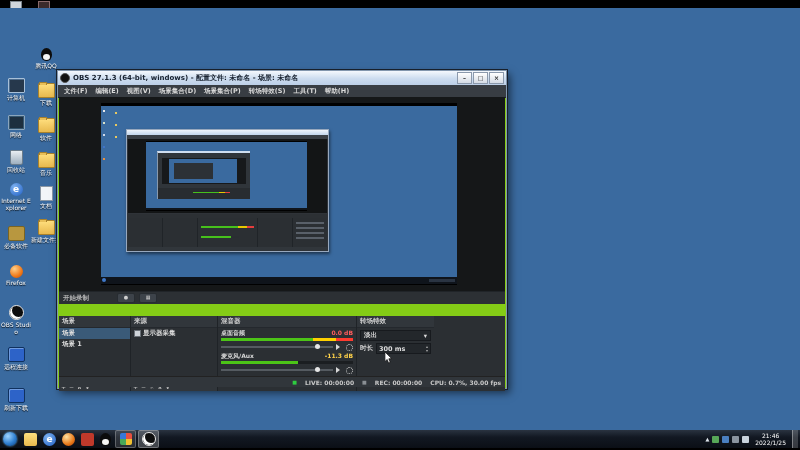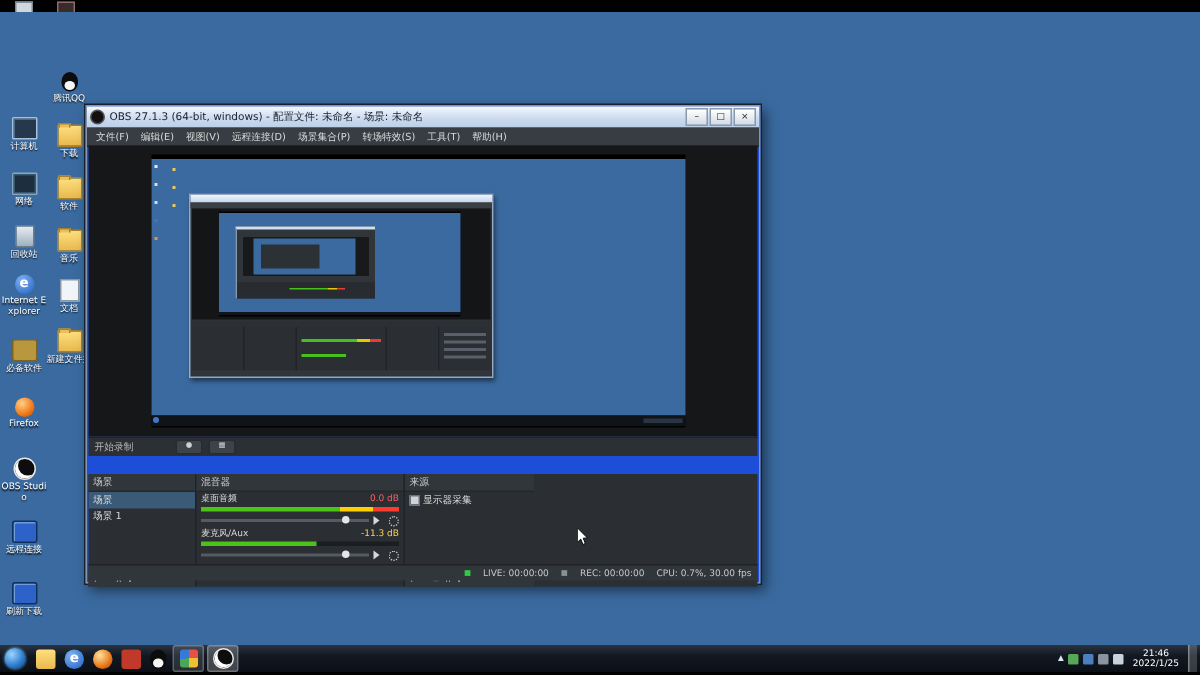--- a/index.html
+++ b/index.html
@@ -23,22 +23,22 @@
   .k-folder{background:linear-gradient(#ffdf7e,#e8b94e);border:1px solid #a8812c;border-radius:1px;position:relative;}
   .k-folder:before{content:"";position:absolute;left:0;top:-2px;width:6px;height:2px;background:#e8bf58;border:1px solid #a8812c;border-bottom:none;}
   .k-doc{width:11px;background:#f2f5f8;border:1px solid #8a97a5;}
   .k-gray{background:#cfd6dd;border:1px solid #7e8890;}
   .k-dark{background:#3a2b2b;border:1px solid #8a6a6a;}
   .bar-top{position:absolute;left:0;top:0;width:800px;height:8px;background:#000;}
   .topicon{position:absolute;top:1px;width:28px;text-align:center;}
   .topicon .ig{width:10px;height:9px;}
   .topicon .ilabel{font-size:5.5px;line-height:6px;}
   
-  #obs{position:absolute;left:57px;top:62px;width:448px;height:317px;background:#1d4ed8;
-       border:1px solid #8296ad;box-shadow:0 0 0 1px #17202c,3px 4px 8px rgba(0,0,0,.55);}
+  #obs{position:absolute;left:57px;top:62px;width:448px;height:317px;background:#84cc16;
+       border:1px solid #8296ad;box-shadow:0 0 0 1px #17202c,3px 4px 8px rgba(0,0,0,.55);font-weight:bold;}
   .titlebar{position:absolute;left:0;top:0;right:0;height:14px;background:linear-gradient(#f4f8fd,#ccdcef 55%,#bccfe7);
             display:flex;align-items:center;padding:0 2px;font-size:7px;color:#16202e;}
   .title-logo{width:8px;height:8px;border-radius:50%;background:#111;border:1px solid #555;margin-right:3px;flex:none;}
   .title-text{flex:1;white-space:nowrap;overflow:hidden;}
   .win-btn{width:13px;height:10px;margin-left:1px;background:linear-gradient(#fff,#d5dce5);border:1px solid #8b99ac;
            font-size:6px;line-height:9px;text-align:center;color:#222;flex:none;}
   .menubar{position:absolute;left:0;top:14px;right:0;height:12px;background:#383d43;border-bottom:1px solid #23272c;
            display:flex;align-items:center;padding:0 2px;}
   .menu-item{font-size:6.5px;color:#d9d9d9;padding:0 4px;white-space:nowrap;}
   .preview{position:absolute;left:1px;right:1px;top:26px;height:194px;background:#151718;overflow:hidden;}
@@ -228,21 +228,21 @@
         <div class="title-text">OBS 27.1.3 (64-bit, windows) - 配置文件: 未命名 - 场景: 未命名</div>
         <div class="win-btn">–</div>
         <div class="win-btn">□</div>
         <div class="win-btn">×</div>
       </div>
 
       <div class="menubar">
         <span class="menu-item">文件(F)</span>
         <span class="menu-item">编辑(E)</span>
         <span class="menu-item">视图(V)</span>
-        <span class="menu-item">远程连接(D)</span>
+        <span class="menu-item">场景集合(D)</span>
         <span class="menu-item">场景集合(P)</span>
         <span class="menu-item">转场特效(S)</span>
         <span class="menu-item">工具(T)</span>
         <span class="menu-item">帮助(H)</span>
       </div>
 
       <div class="preview">
         <div class="mini1">
           <div class="m1-desk">
             <div class="m1-dots"></div>
@@ -301,20 +301,37 @@
             <div class="scene-item">场景 1</div>
           </div>
           <div class="dock-tools">
             <span class="tool-btn">+</span>
             <span class="tool-btn">−</span>
             <span class="tool-btn">∧</span>
             <span class="tool-btn">∨</span>
           </div>
         </div>
 
+        <div class="dock" style="width:86px">
+          <div class="dock-header">来源</div>
+          <div class="dock-body">
+            <div class="source-item">
+              <span class="src-check"></span>
+              <span>显示器采集</span>
+            </div>
+          </div>
+          <div class="dock-tools">
+            <span class="tool-btn">+</span>
+            <span class="tool-btn">−</span>
+            <span class="tool-btn">☼</span>
+            <span class="tool-btn">∧</span>
+            <span class="tool-btn">∨</span>
+          </div>
+        </div>
+
         <div class="dock" style="width:138px">
           <div class="dock-header">混音器</div>
           <div class="dock-body">
             <div class="mix-ch">
               <div class="mix-row1">
                 <span>桌面音频</span>
                 <span class="mix-val-hot">0.0 dB</span>
               </div>
               <div class="meter">
                 <div class="meter-fill" style="width:100%"></div>
@@ -339,37 +356,39 @@
                 <div class="track">
                   <div class="thumb" style="left:84%"></div>
                 </div>
                 <div class="speaker"></div>
                 <div class="gear-dot"></div>
               </div>
             </div>
           </div>
         </div>
 
-        <div class="dock" style="width:86px">
-          <div class="dock-header">来源</div>
+        <div class="dock" style="width:77px">
+          <div class="dock-header">转场特效</div>
           <div class="dock-body">
-            <div class="source-item">
-              <span class="src-check"></span>
-              <span>显示器采集</span>
-            </div>
-          </div>
-          <div class="dock-tools">
-            <span class="tool-btn">+</span>
-            <span class="tool-btn">−</span>
-            <span class="tool-btn">☼</span>
-            <span class="tool-btn">∧</span>
-            <span class="tool-btn">∨</span>
+            <div class="select">
+              <span>淡出</span>
+              <span>▾</span>
+            </div>
+            <div class="dur-row">
+              <span class="dur-label">时长</span>
+              <div class="spin">
+                <span class="spin-txt">300 ms</span>
+                <span class="spin-arrows">
+                  <span>▴</span>
+                  <span>▾</span>
+                </span>
+              </div>
+            </div>
           </div>
         </div>
-
 
       </div>
 
       <div class="statusbar">
         <span class="dot-live">■</span>
         <span>LIVE: 00:00:00</span>
         <span class="dot-rec">■</span>
         <span>REC: 00:00:00</span>
         <span>CPU: 0.7%, 30.00 fps</span>
       </div>

